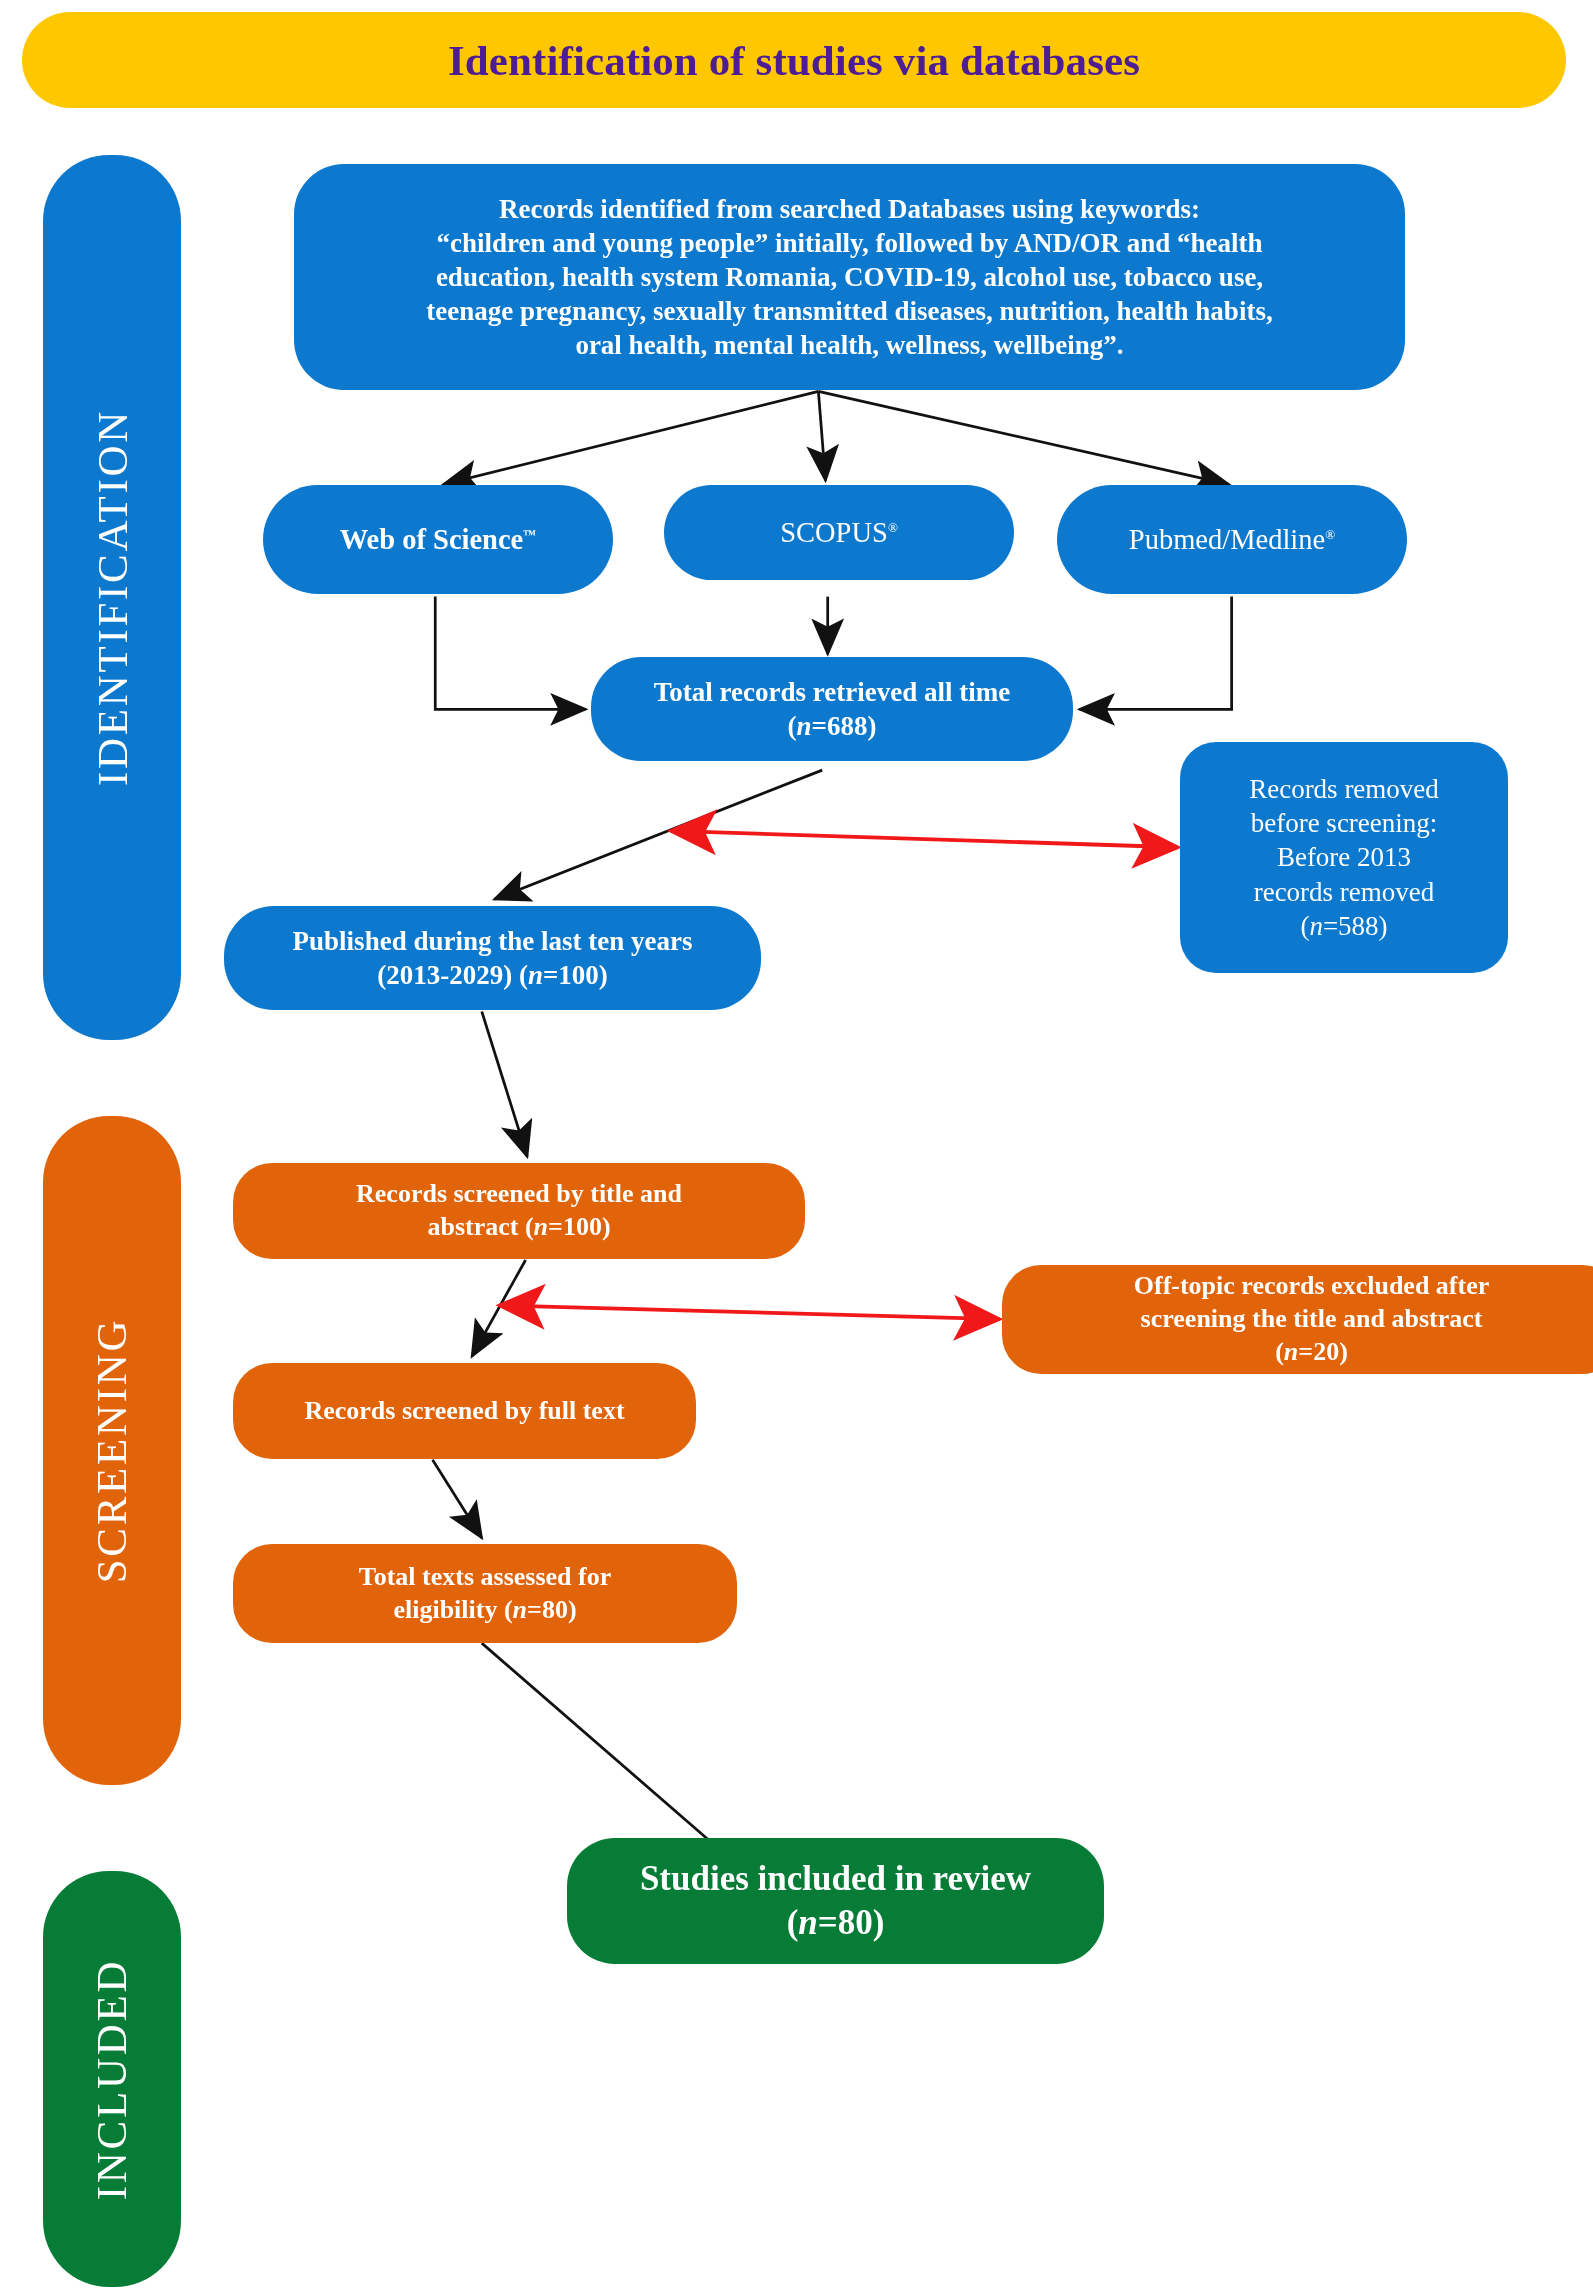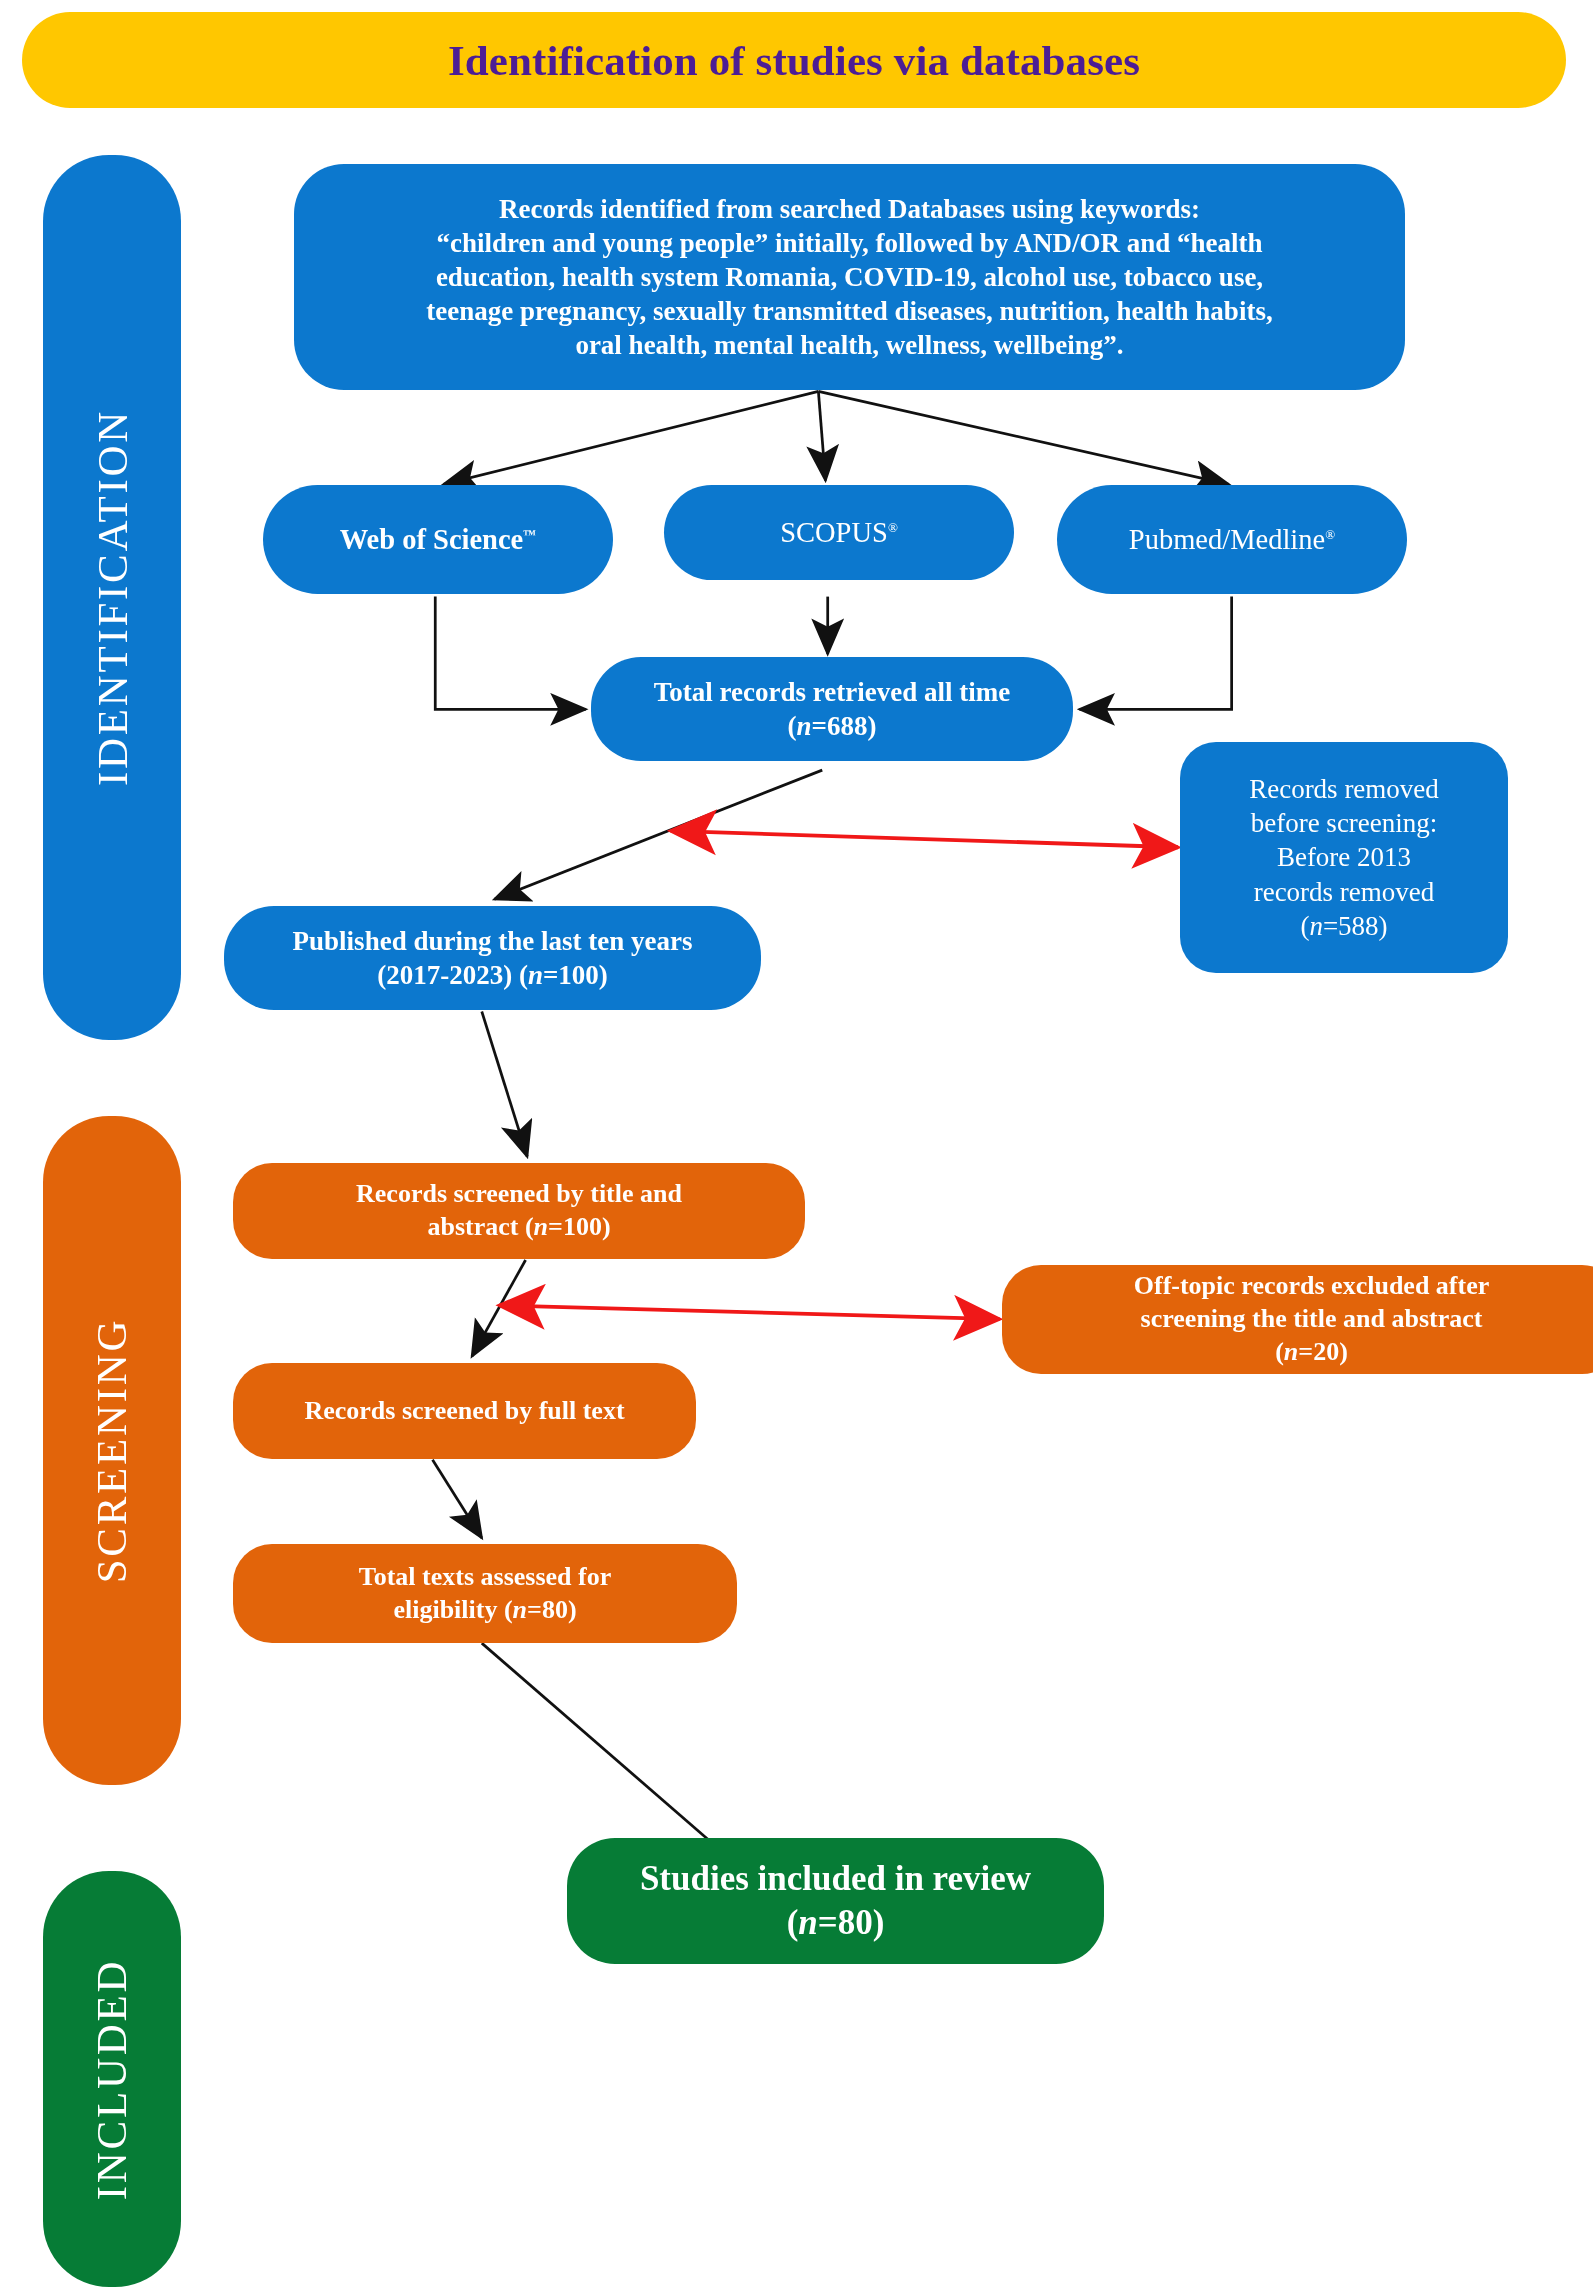--- a/index.html
+++ b/index.html
@@ -274,21 +274,21 @@
       <span>before screening:</span><br>
       <span>Before 2013</span><br>
       <span>records removed</span><br>
       <span><span>(</span><span class="ital">n</span><span>=588)</span></span>
     </span>
   </div>
 
   <div id="box-published-ten" class="node blue">
     <span class="txt">
       <span>Published during the last ten years</span><br>
-      <span><span>(2017-2023) (</span><span class="ital">n</span><span>=100)</span></span>
+      <span><span>(2013-2029) (</span><span class="ital">n</span><span>=100)</span></span>
     </span>
   </div>
 
   <div id="box-screened-title" class="node orange">
     <span class="txt">
       <span>Records screened by title and</span><br>
       <span><span>abstract (</span><span class="ital">n</span><span>=100)</span></span>
     </span>
   </div>
 

